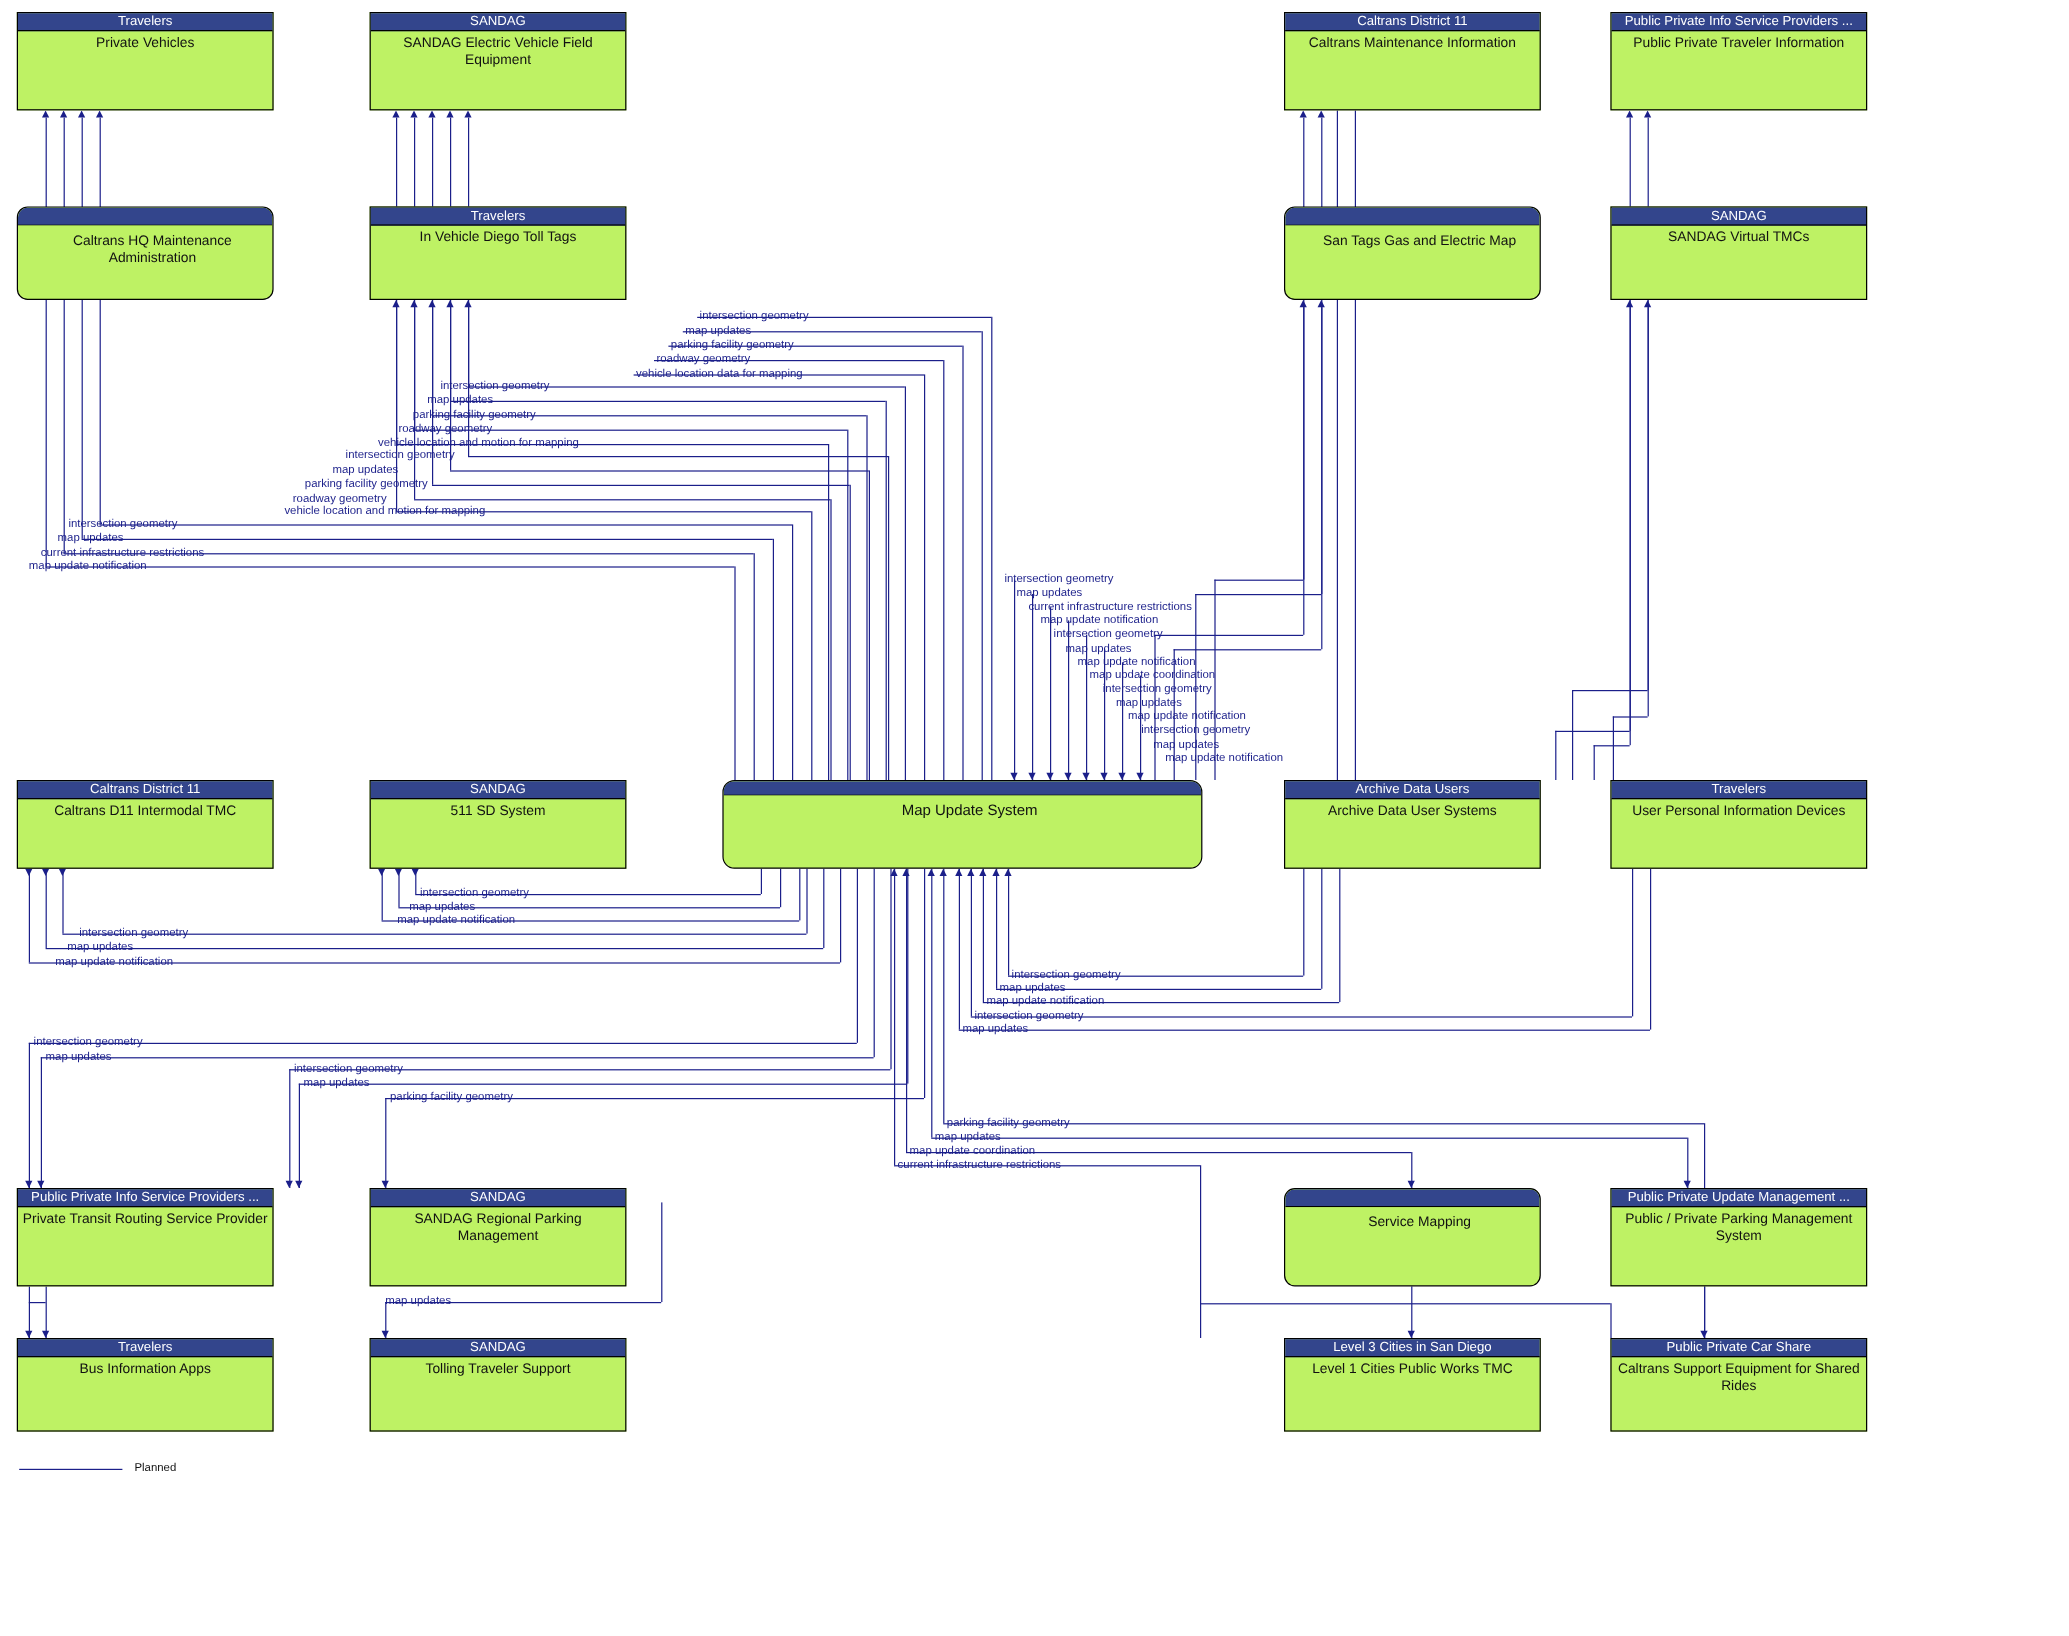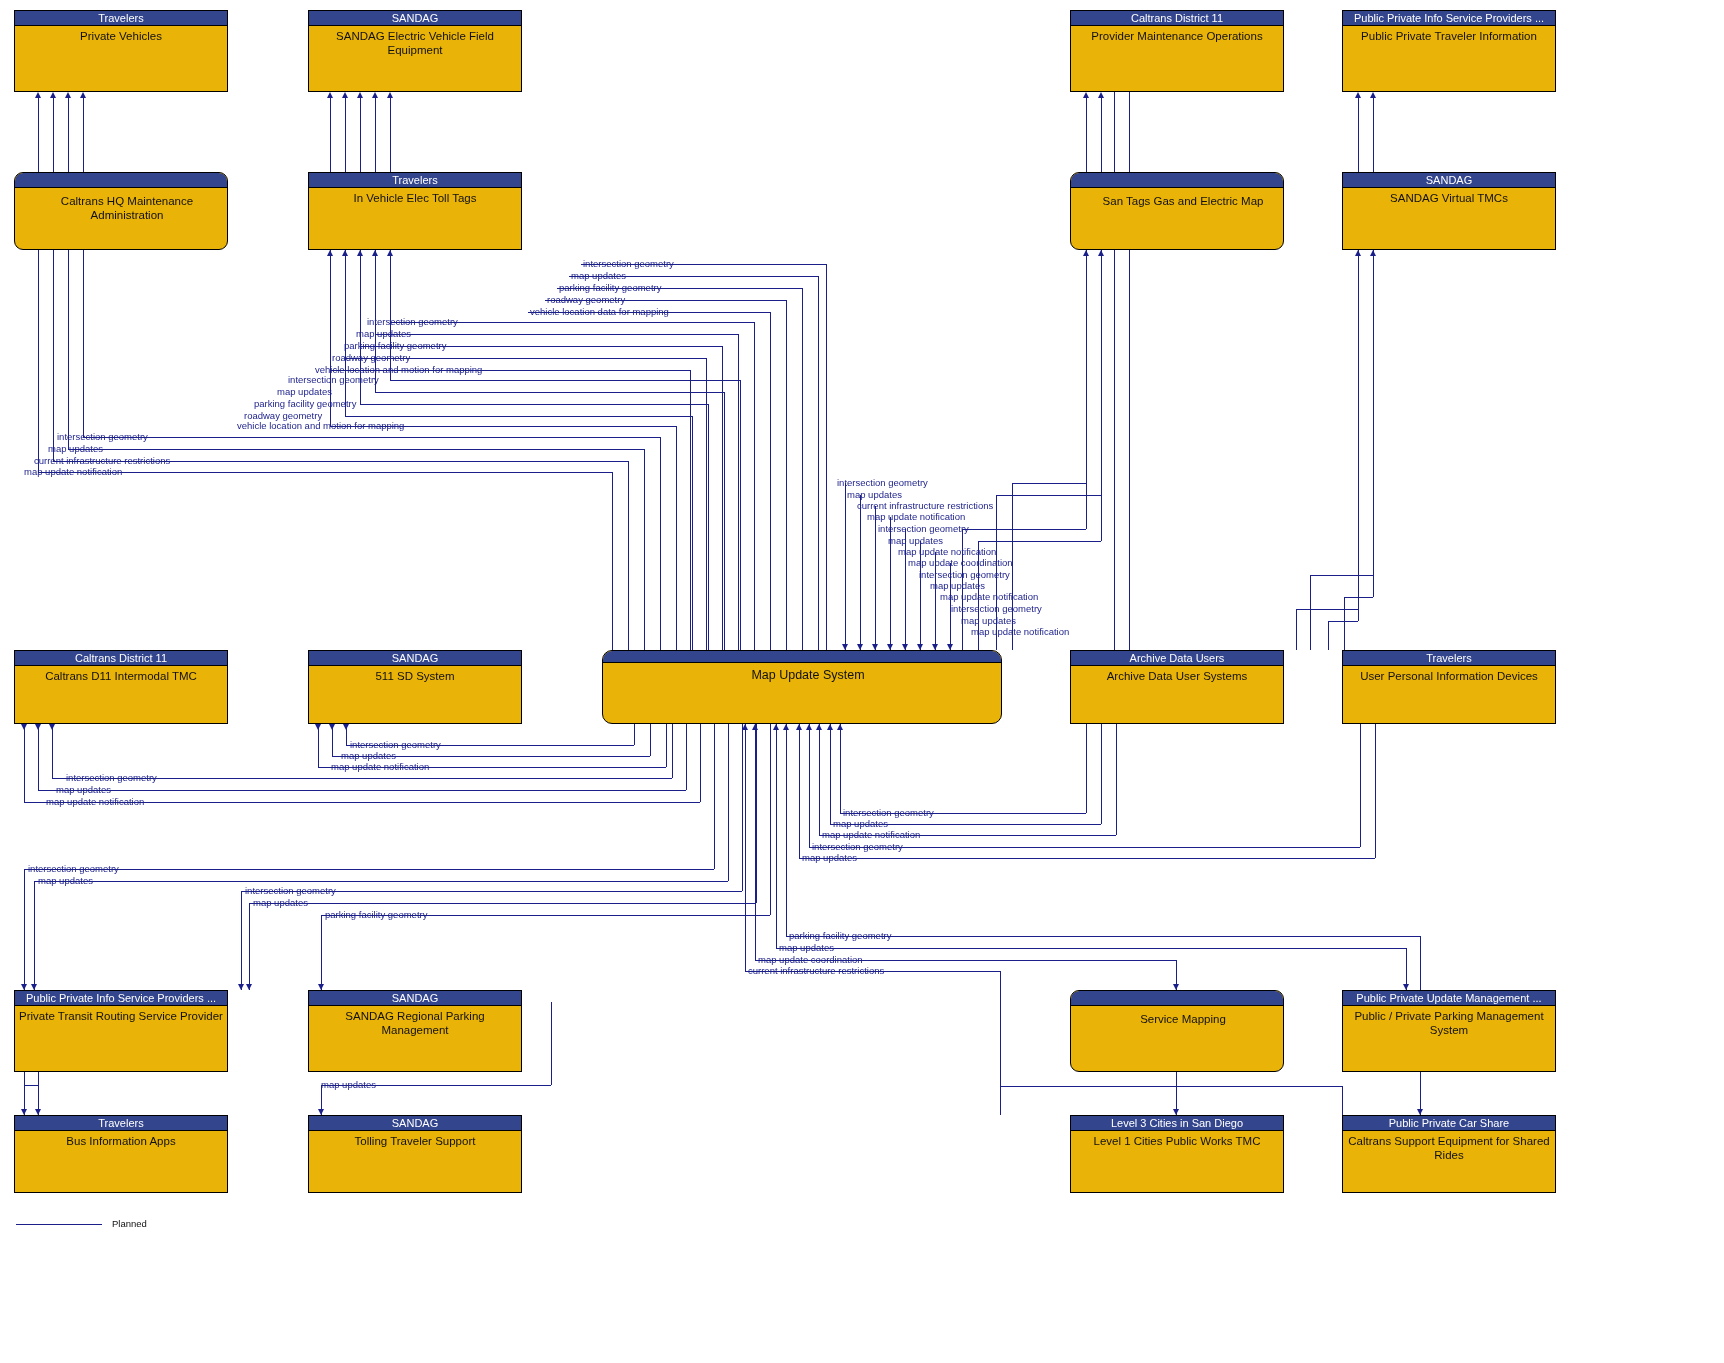--- a/index.html
+++ b/index.html
@@ -1,21 +1,21 @@
 <!DOCTYPE html>
 <html><head>
 <meta charset="utf-8">
 <title>Map Update System Context Diagram</title>
 <style>
   html,body{margin:0;padding:0;background:#ffffff;}
   body{font-family:"Liberation Sans", sans-serif;}
   #canvas{position:relative;width:1724px;height:1363px;overflow:hidden;background:#fff;}
 
   
-  .ebox{position:absolute;box-sizing:border-box;border:1px solid #000;background:#eab308;}
+  .ebox{position:absolute;box-sizing:border-box;border:1px solid #000;background:#bef264;}
   .ebox .hdr{box-sizing:border-box;height:15px;line-height:15px;background:#33458c;color:#fff;
              font-size:11px;text-align:center;white-space:nowrap;overflow:hidden;
              border-bottom:1px solid #000;}
   .ebox .nm{box-sizing:border-box;padding:3px 4px 0 4px;font-size:11.5px;color:#111;text-align:center;
             line-height:14px;}
   
   .ebox.round{border-radius:9px;overflow:hidden;}
   .ebox.round .hdr{border-radius:8px 8px 0 0;}
   .ebox.noheader .nm{padding-top:6px;padding-left:16px;}
 
@@ -286,33 +286,33 @@
       <div class="ebox" style="left: 14px; top: 10px; width: 214px; height: 82px;">
         <div class="hdr">Travelers</div>
         <div class="nm">Private Vehicles</div>
       </div>
       <div class="ebox" style="left: 308px; top: 10px; width: 214px; height: 82px;">
         <div class="hdr">SANDAG</div>
         <div class="nm">SANDAG Electric Vehicle Field Equipment</div>
       </div>
       <div class="ebox" style="left: 1070px; top: 10px; width: 214px; height: 82px;">
         <div class="hdr">Caltrans District 11</div>
-        <div class="nm">Provider Maintenance Operations</div>
+        <div class="nm">Caltrans Maintenance Information</div>
       </div>
       <div class="ebox" style="left: 1342px; top: 10px; width: 214px; height: 82px;">
         <div class="hdr">Public Private Info Service Providers ...</div>
         <div class="nm">Public Private Traveler Information</div>
       </div>
       <div class="ebox round noheader" style="left: 14px; top: 172px; width: 214px; height: 78px;">
         <div class="hdr"></div>
         <div class="nm">Caltrans HQ Maintenance Administration</div>
       </div>
       <div class="ebox" style="left: 308px; top: 172px; width: 214px; height: 78px;">
         <div class="hdr">Travelers</div>
-        <div class="nm">In Vehicle Elec Toll Tags</div>
+        <div class="nm">In Vehicle Diego Toll Tags</div>
       </div>
       <div class="ebox round noheader" style="left: 1070px; top: 172px; width: 214px; height: 78px;">
         <div class="hdr"></div>
         <div class="nm">San Tags Gas and Electric Map</div>
       </div>
       <div class="ebox" style="left: 1342px; top: 172px; width: 214px; height: 78px;">
         <div class="hdr">SANDAG</div>
         <div class="nm">SANDAG Virtual TMCs</div>
       </div>
       <div class="ebox" style="left: 14px; top: 650px; width: 214px; height: 74px;">

